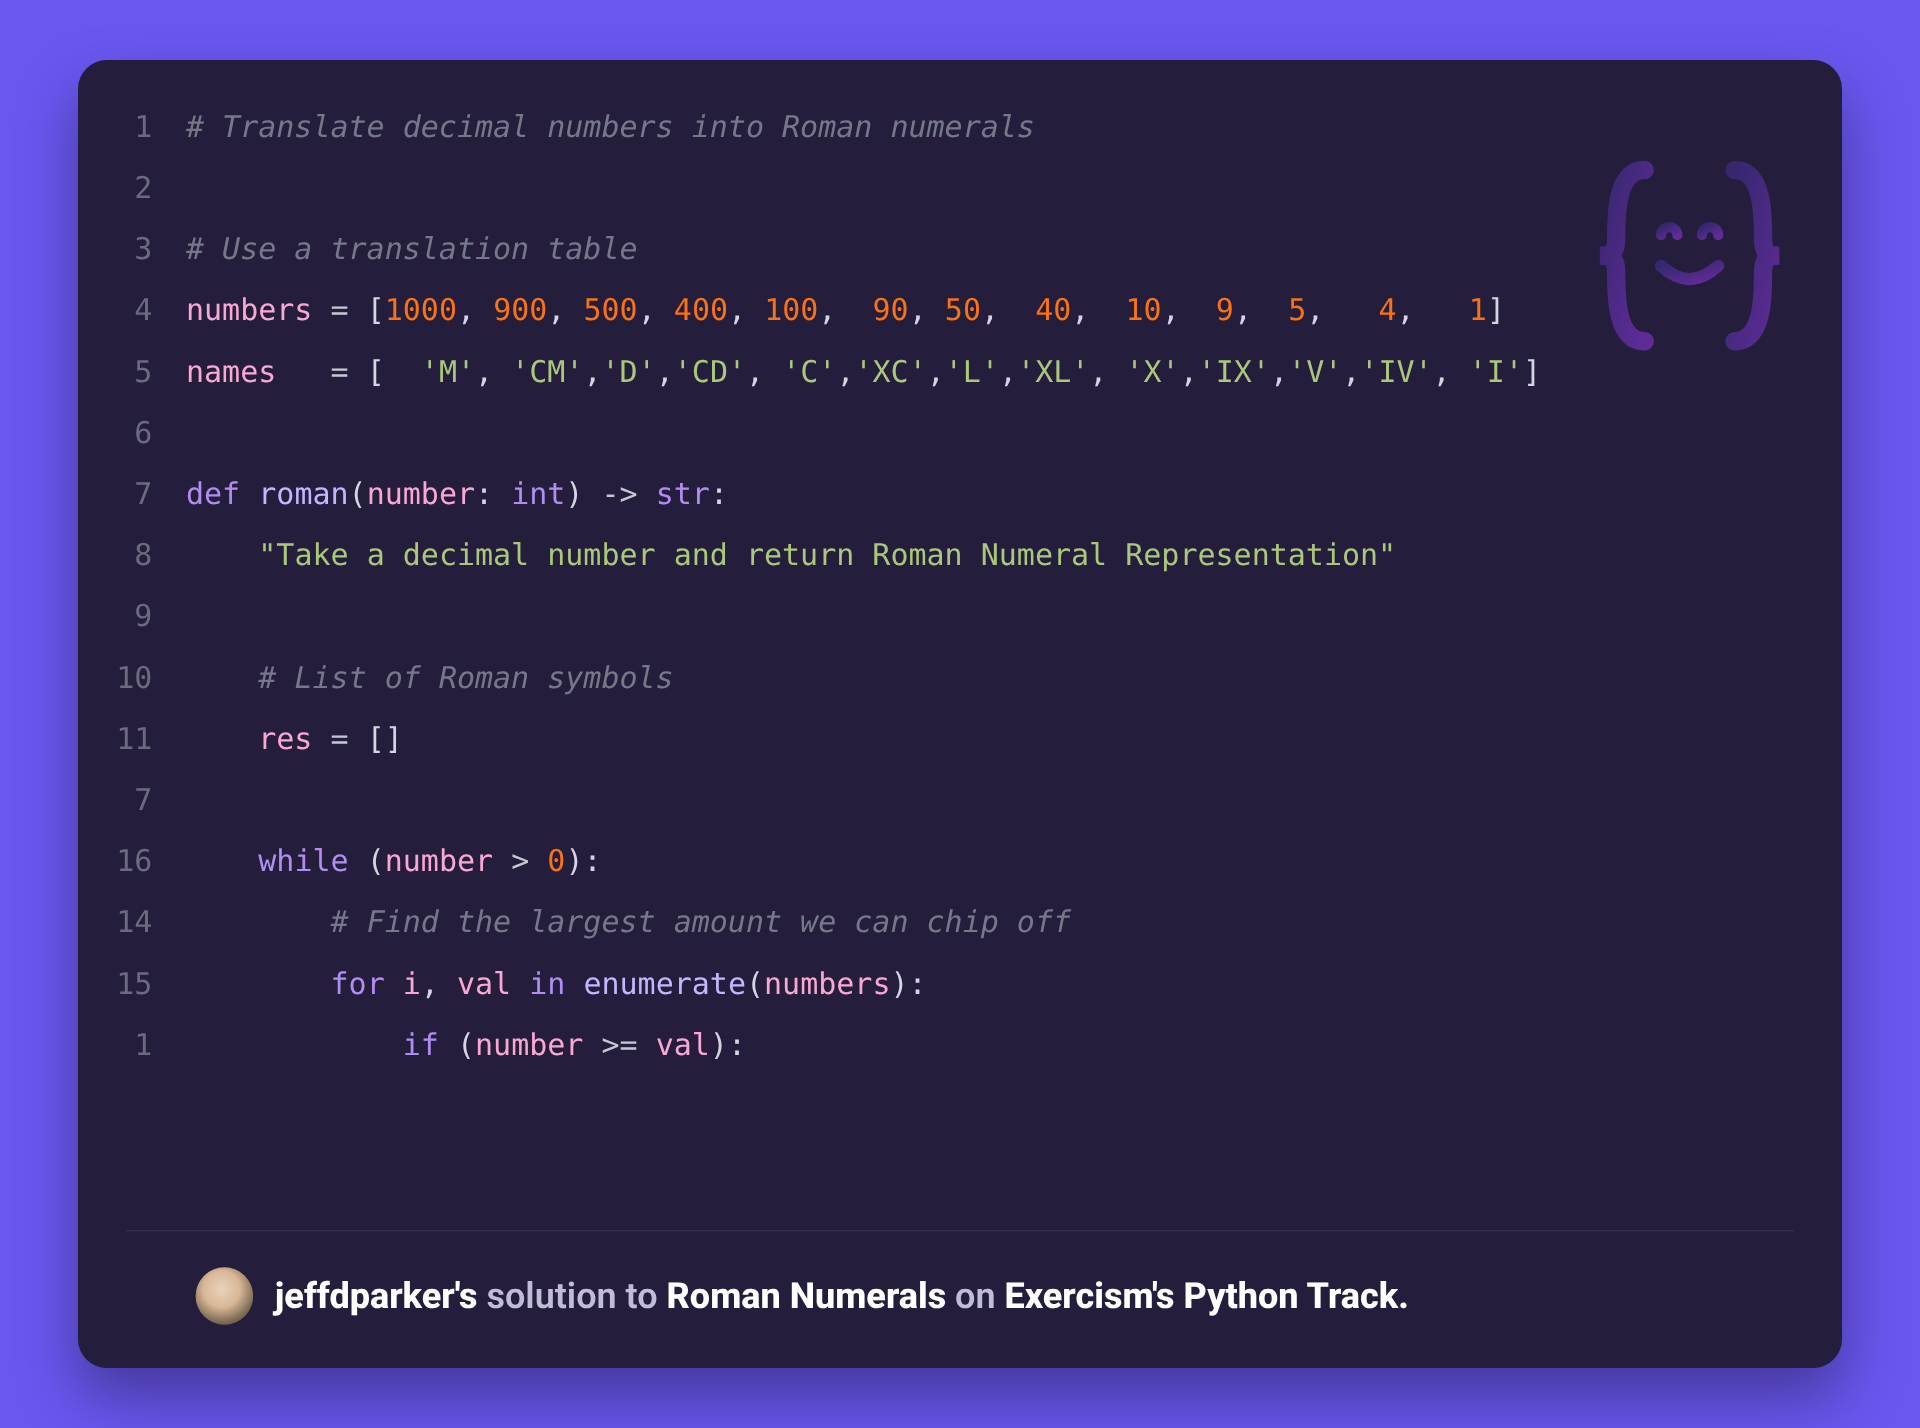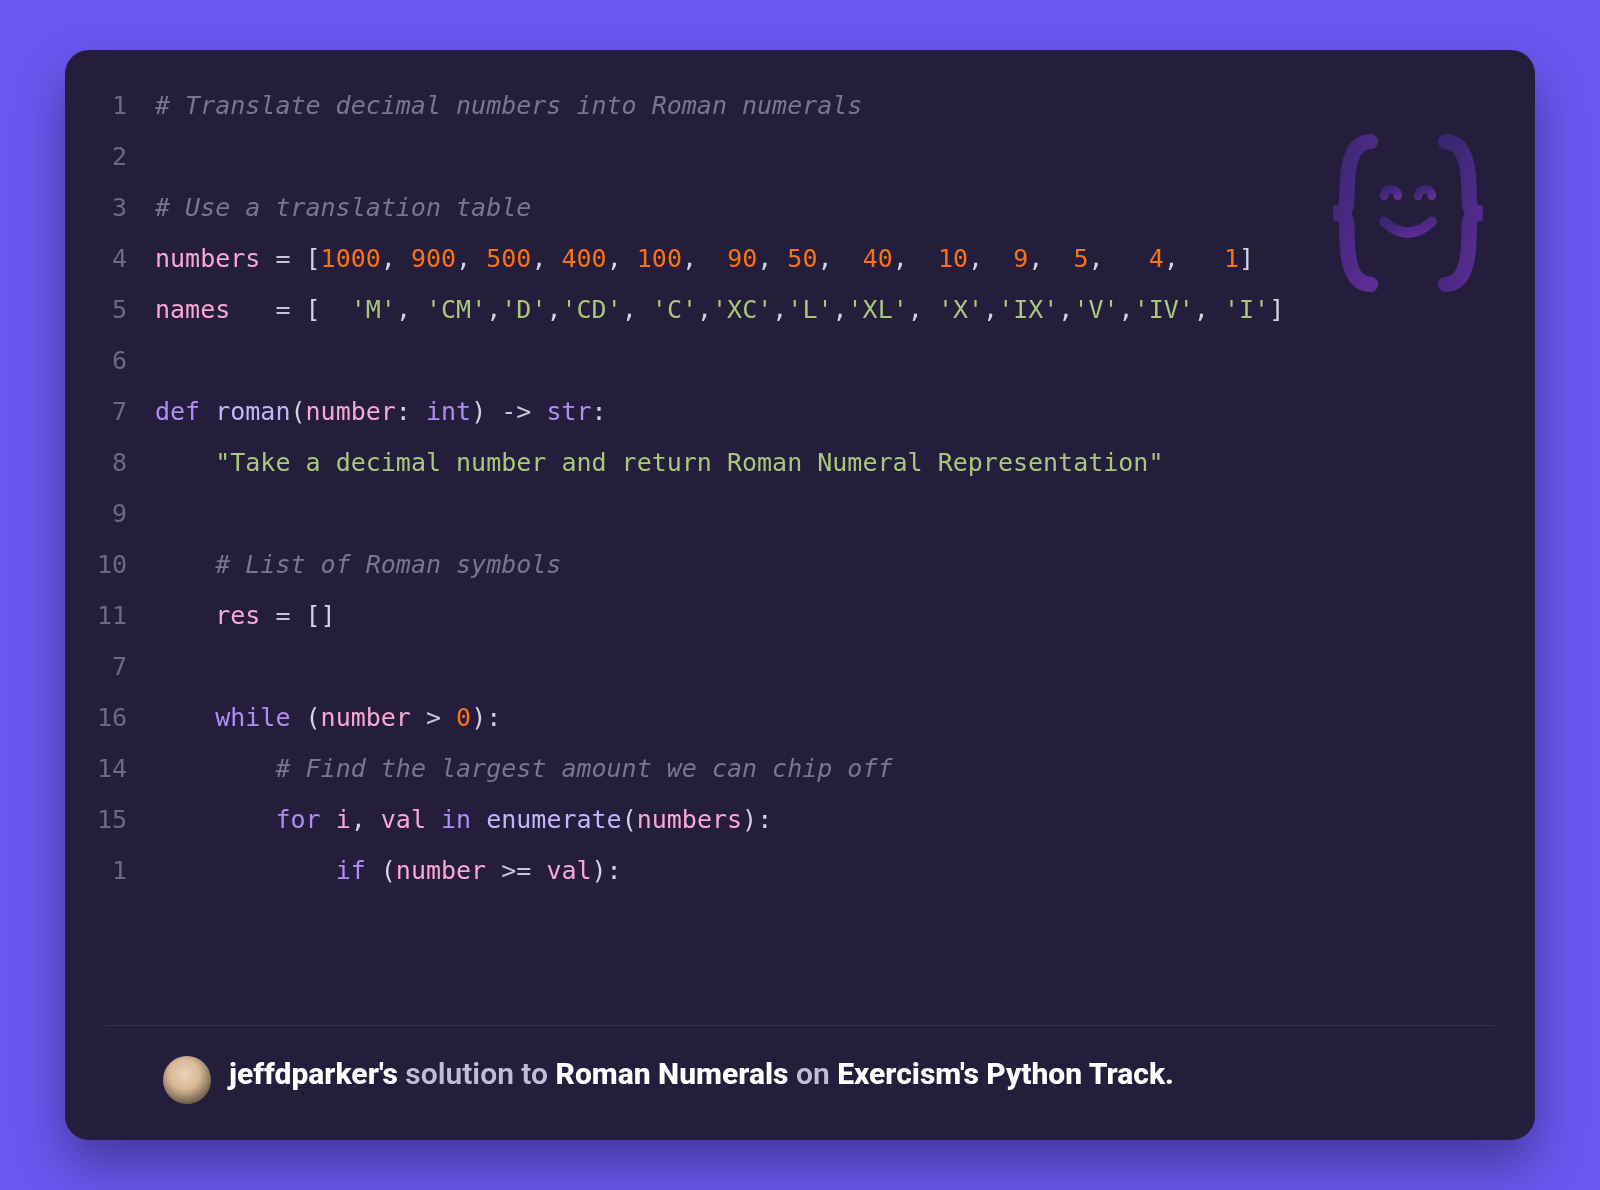--- a/index.html
+++ b/index.html
@@ -67,21 +67,21 @@
     height: 170px;
     opacity: 0.85;
     pointer-events: none;
   }
 
   .footer {
     border-top: 1px solid rgba(255,255,255,0.08);
     margin: 0 40px;
     padding: 30px 0 36px 58px;
     display: flex;
-    align-items: flex-start;
+    align-items: center;
     gap: 18px;
     font-family: -apple-system, 'Segoe UI', Roboto, sans-serif;
   }
   .avatar {
     width: 48px;
     height: 48px;
     border-radius: 50%;
     background: radial-gradient(circle at 45% 38%, #e8d2bd 0%, #d9b896 38%, #7a6a54 70%, #4a4238 100%);
     flex-shrink: 0;
   }

